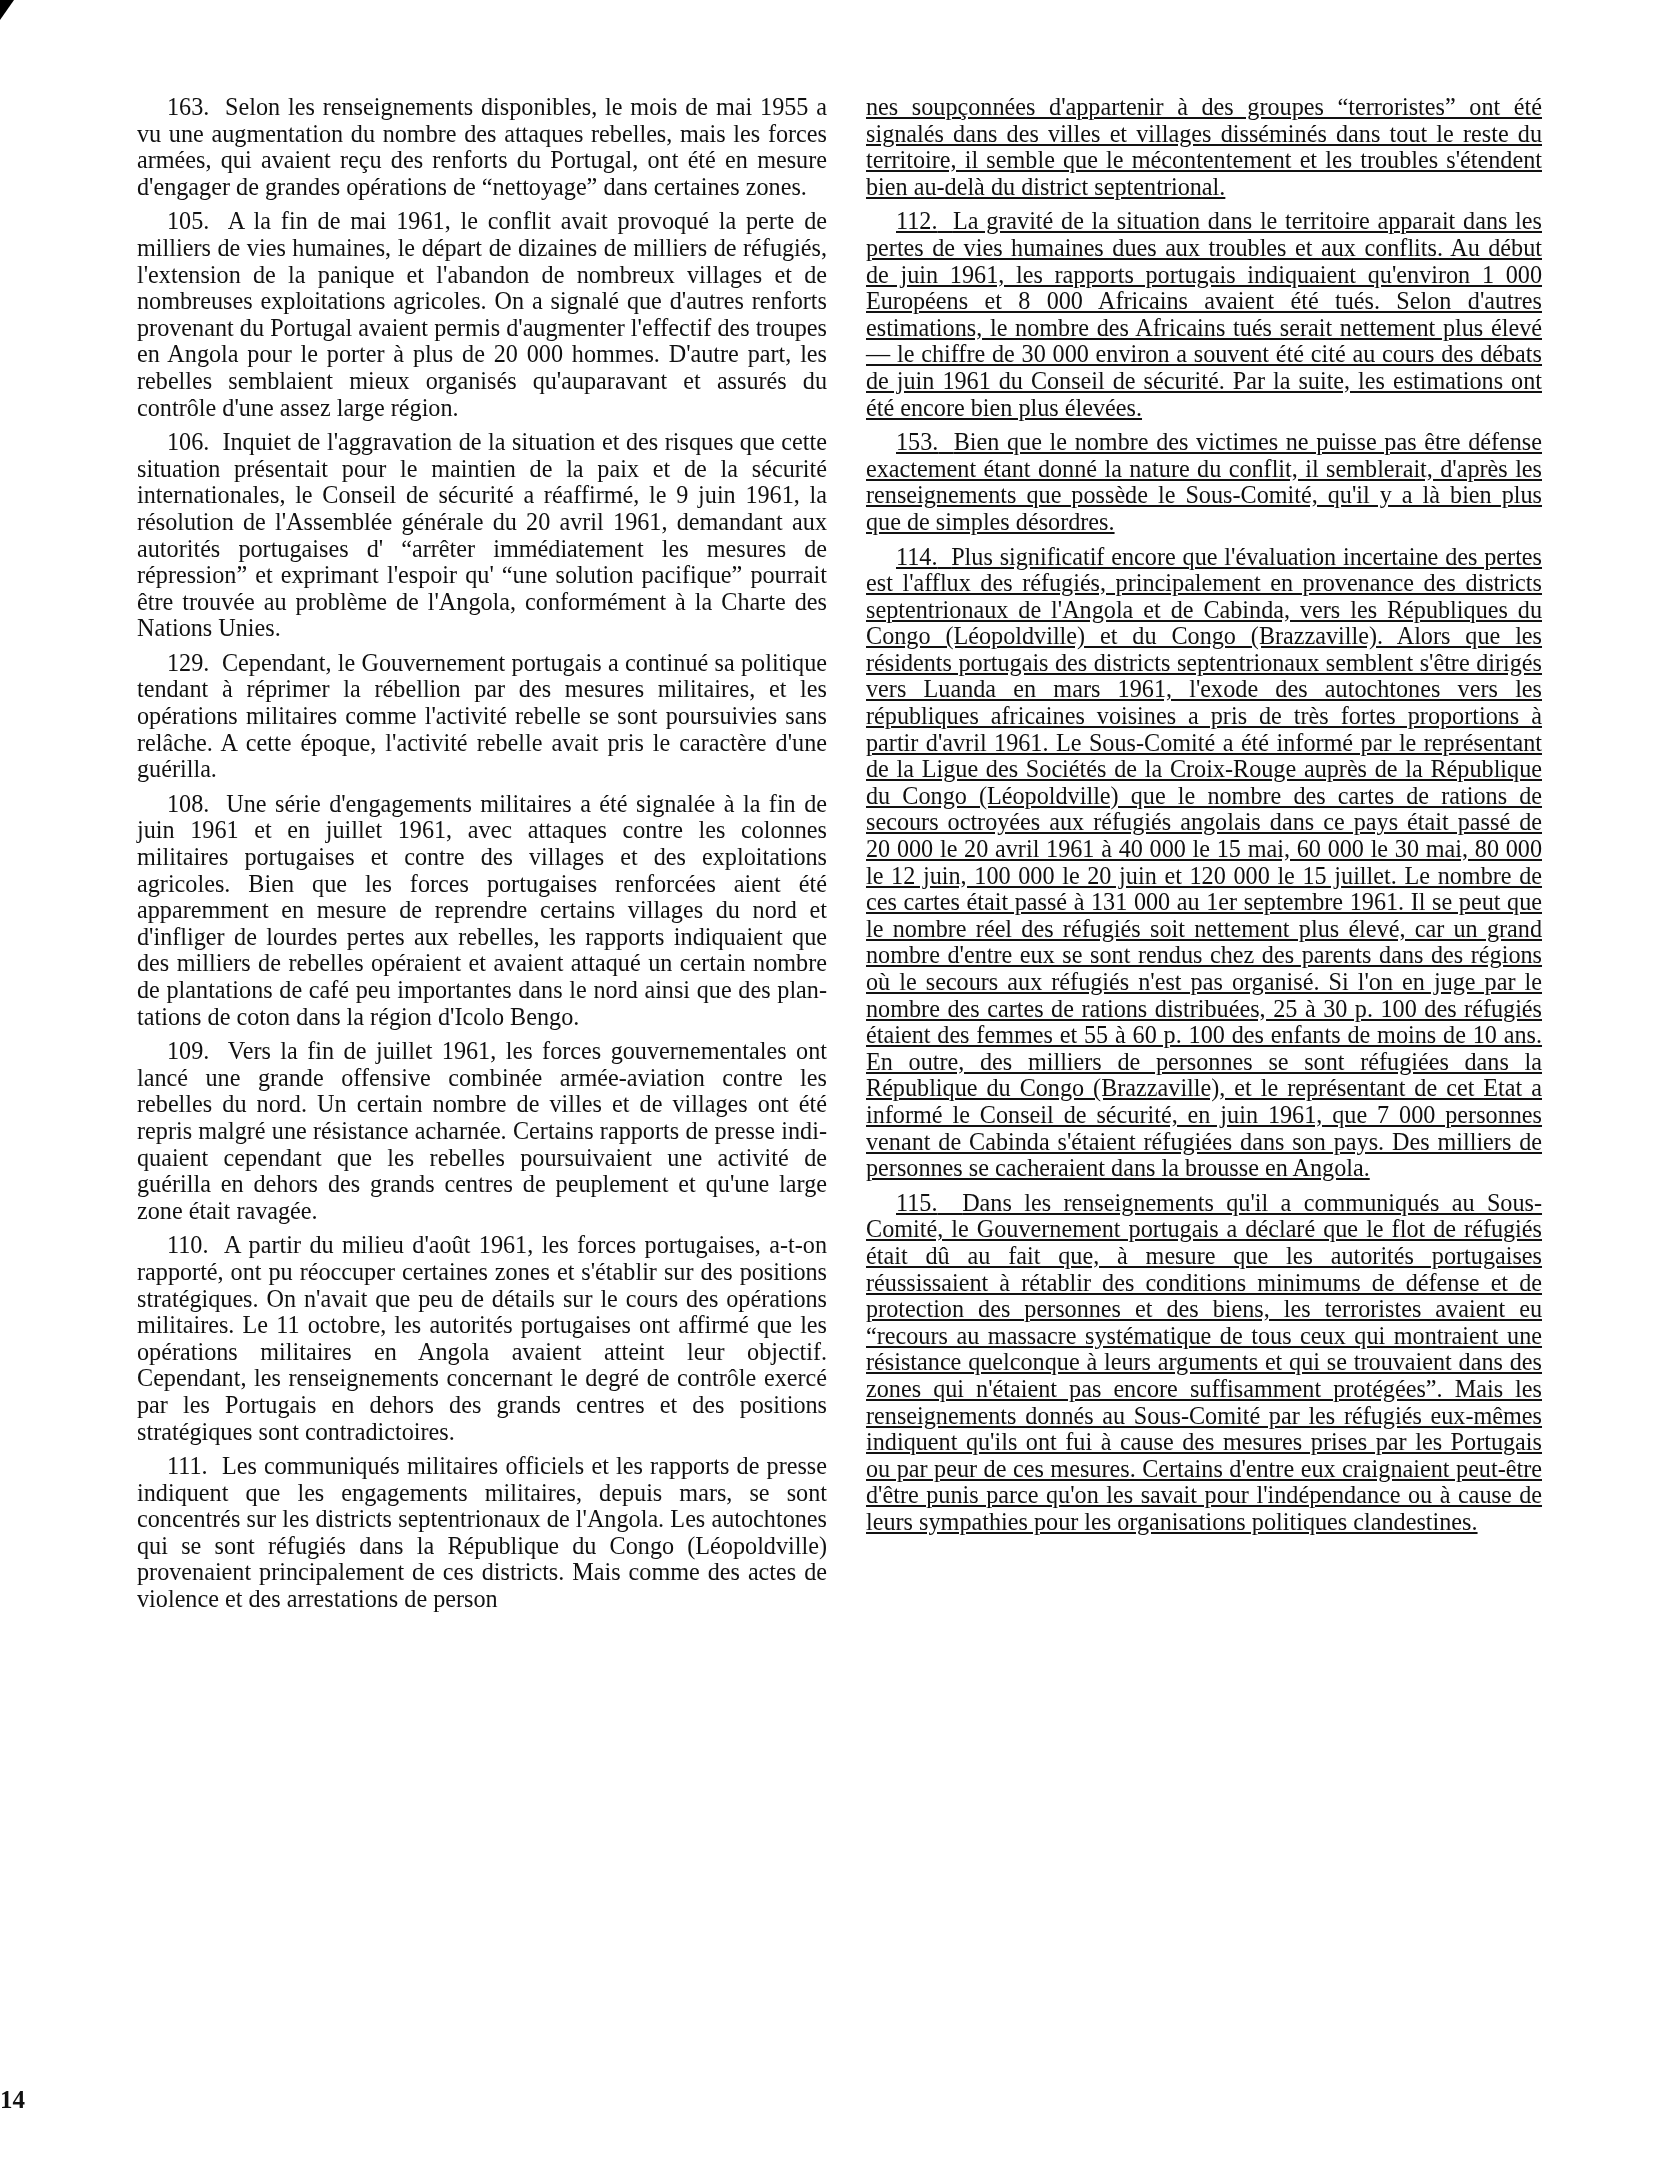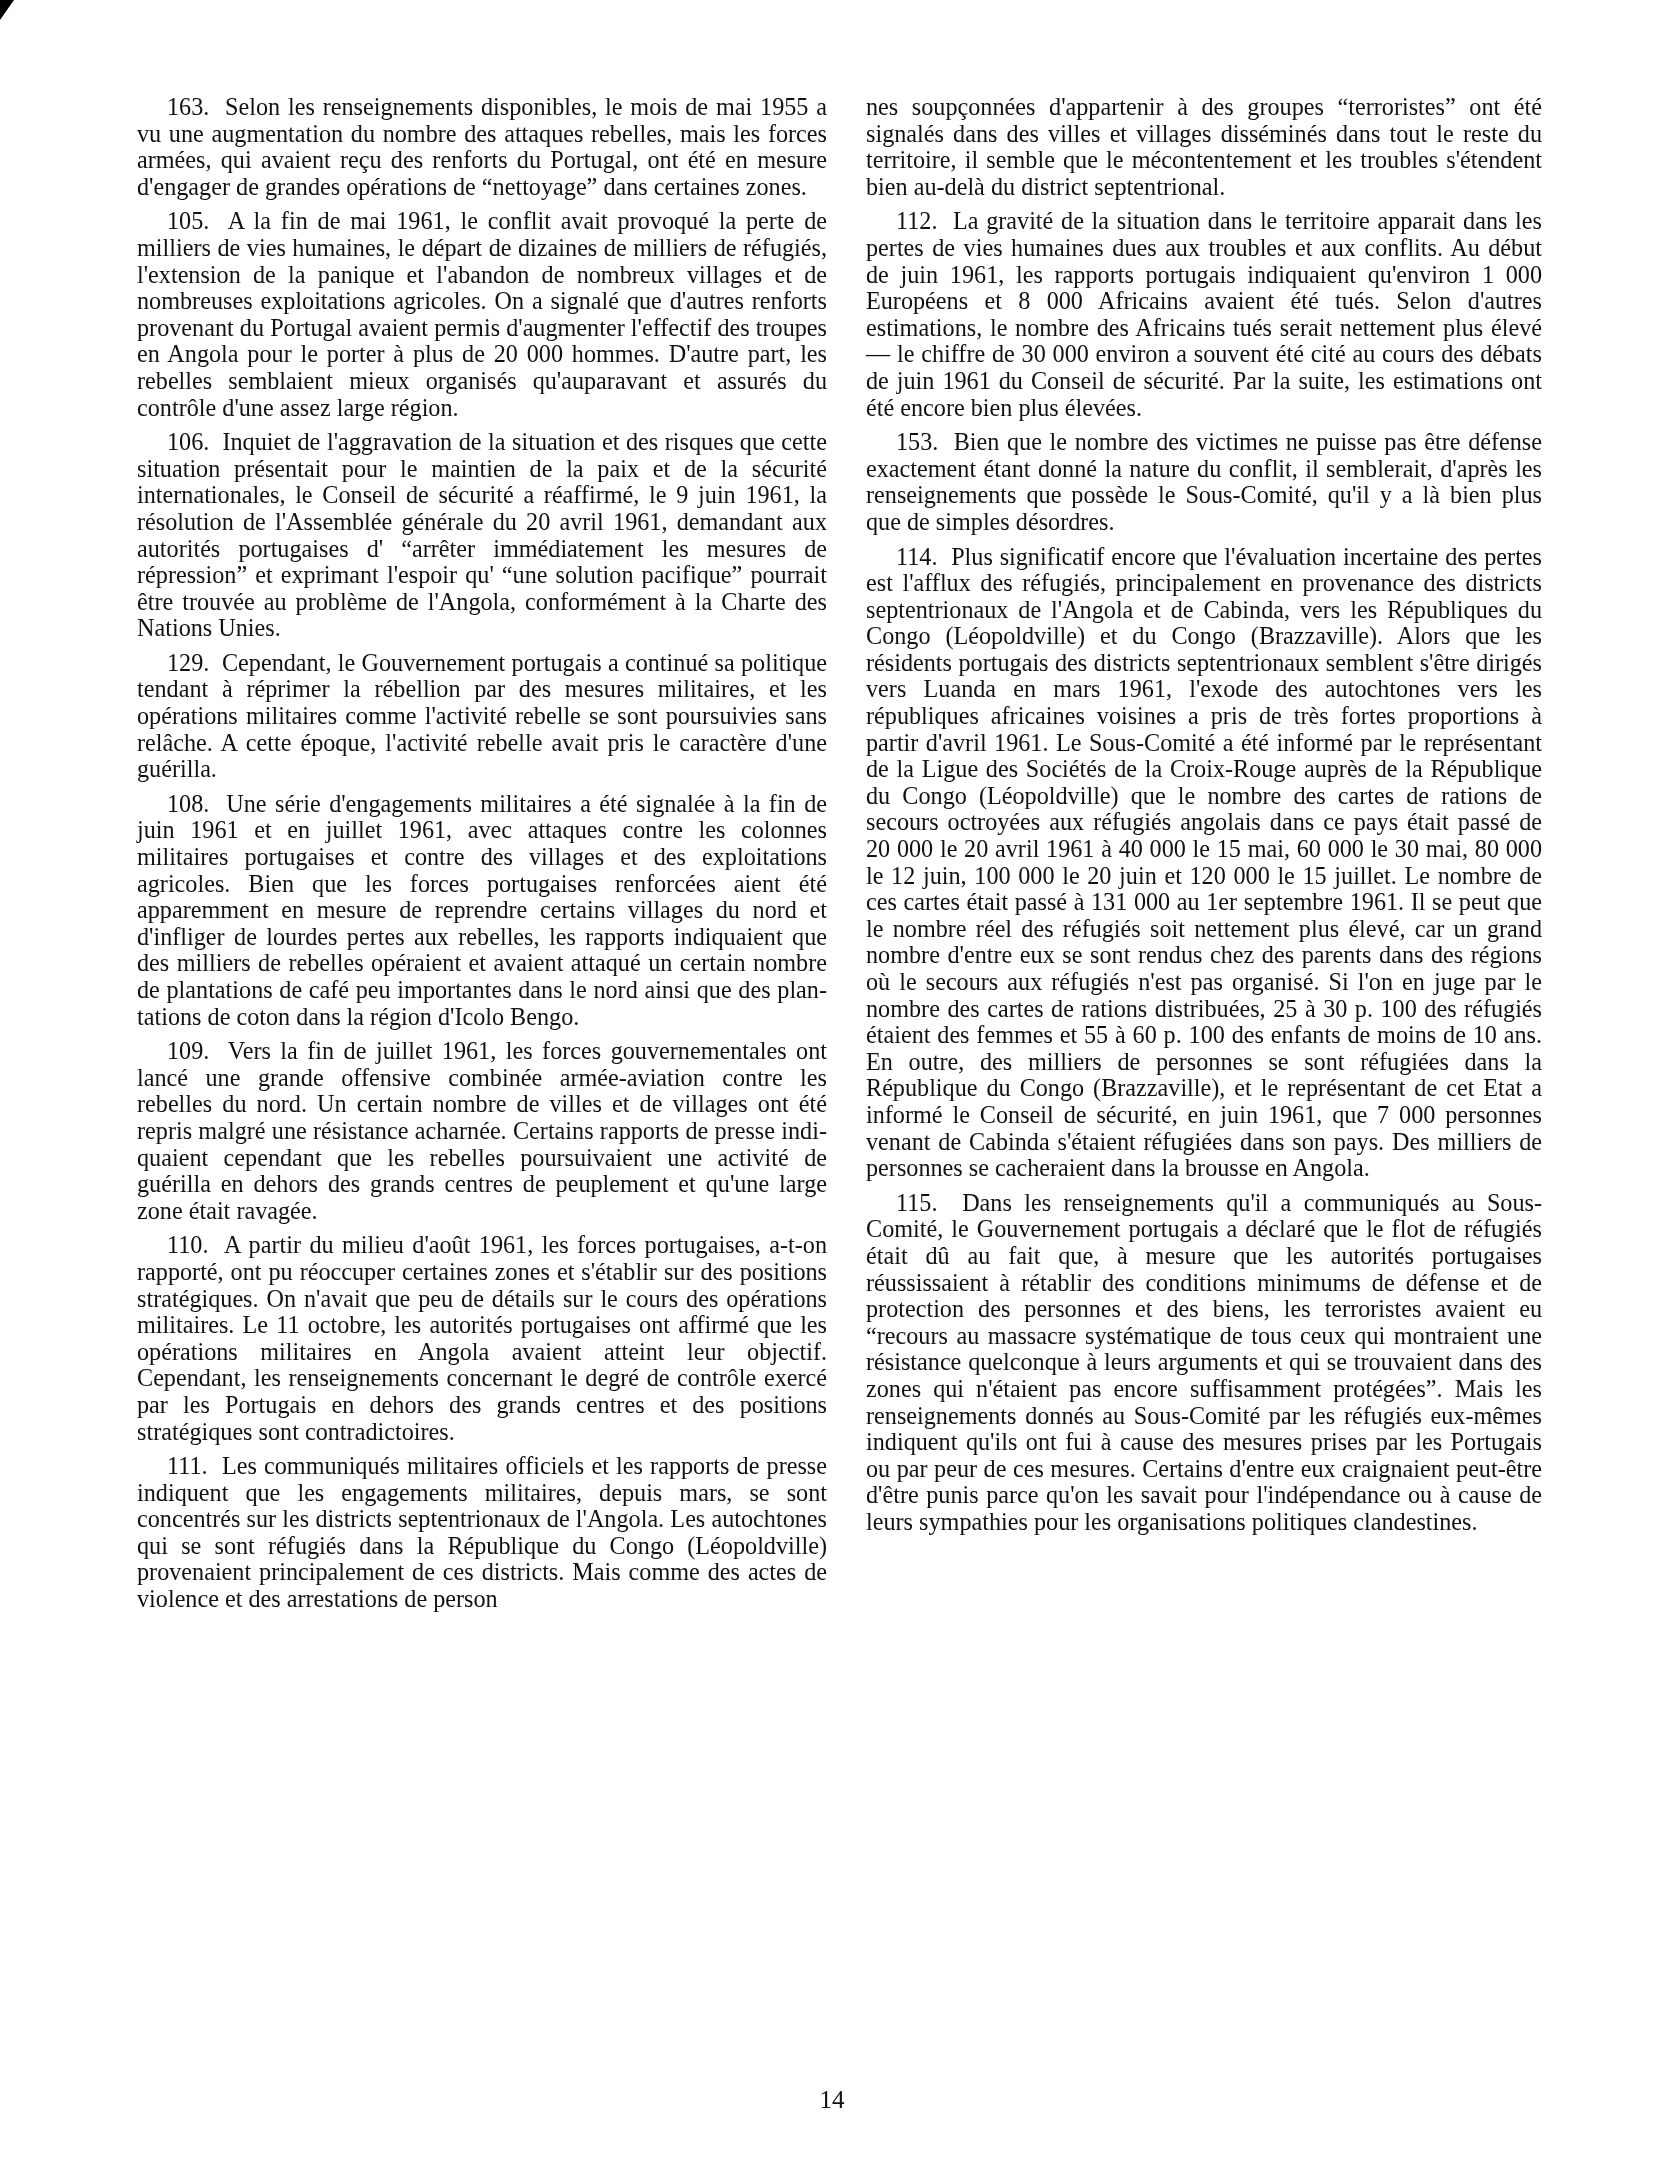--- a/index.html
+++ b/index.html
@@ -11,27 +11,27 @@
   .corner-mark {
     position: absolute; left: 0; top: 0; width: 0; height: 0;
     border-top: 20px solid #000; border-right: 14px solid transparent;
   }
   .column {
     position: absolute; top: 94px;
     font-size: 24.2px; line-height: 26.6px;
     text-align: justify; hyphens: manual;
   }
   .col-left { left: 137px; width: 690px; }
-  .col-right { left: 866px; width: 676px; }
+  .col-right { left: 866px; width: 676px; text-decoration: underline; }
   .para { margin: 0 0 8px 0; text-indent: 30px; }
   .para.cont { text-indent: 0; }
   .para-num { }
   .page-number {
     position: absolute; left: 0; width: 1664px; top: 2086px;
-    text-align: center; font-weight: normal; font-size: 25px;
+    font-weight: bold; font-size: 25px;
   }
 </style>
 </head>
 <body>
 
 <div class="corner-mark"></div>
 
 <div class="column col-left">
   <p class="para"><span class="para-num">163.</span>&nbsp; <span>Selon les renseignements disponibles, le mois de mai 1955 a vu une augmentation du nombre des attaques rebelles, mais les forces armées, qui avaient reçu des renforts du Portugal, ont été en mesure d'en­gager de grandes opérations de “nettoyage” dans certaines zones.</span></p>
   <p class="para"><span class="para-num">105.</span>&nbsp; <span>A la fin de mai 1961, le conflit avait provoqué la perte de milliers de vies humaines, le départ de dizaines de milliers de réfugiés, l'extension de la pani­que et l'abandon de nombreux villages et de nombreuses exploitations agricoles. On a signalé que d'autres renforts provenant du Portugal avaient permis d'aug­menter l'effectif des troupes en Angola pour le porter à plus de 20 000 hommes. D'autre part, les rebelles semblaient mieux organisés qu'auparavant et assurés du contrôle d'une assez large région.</span></p>

